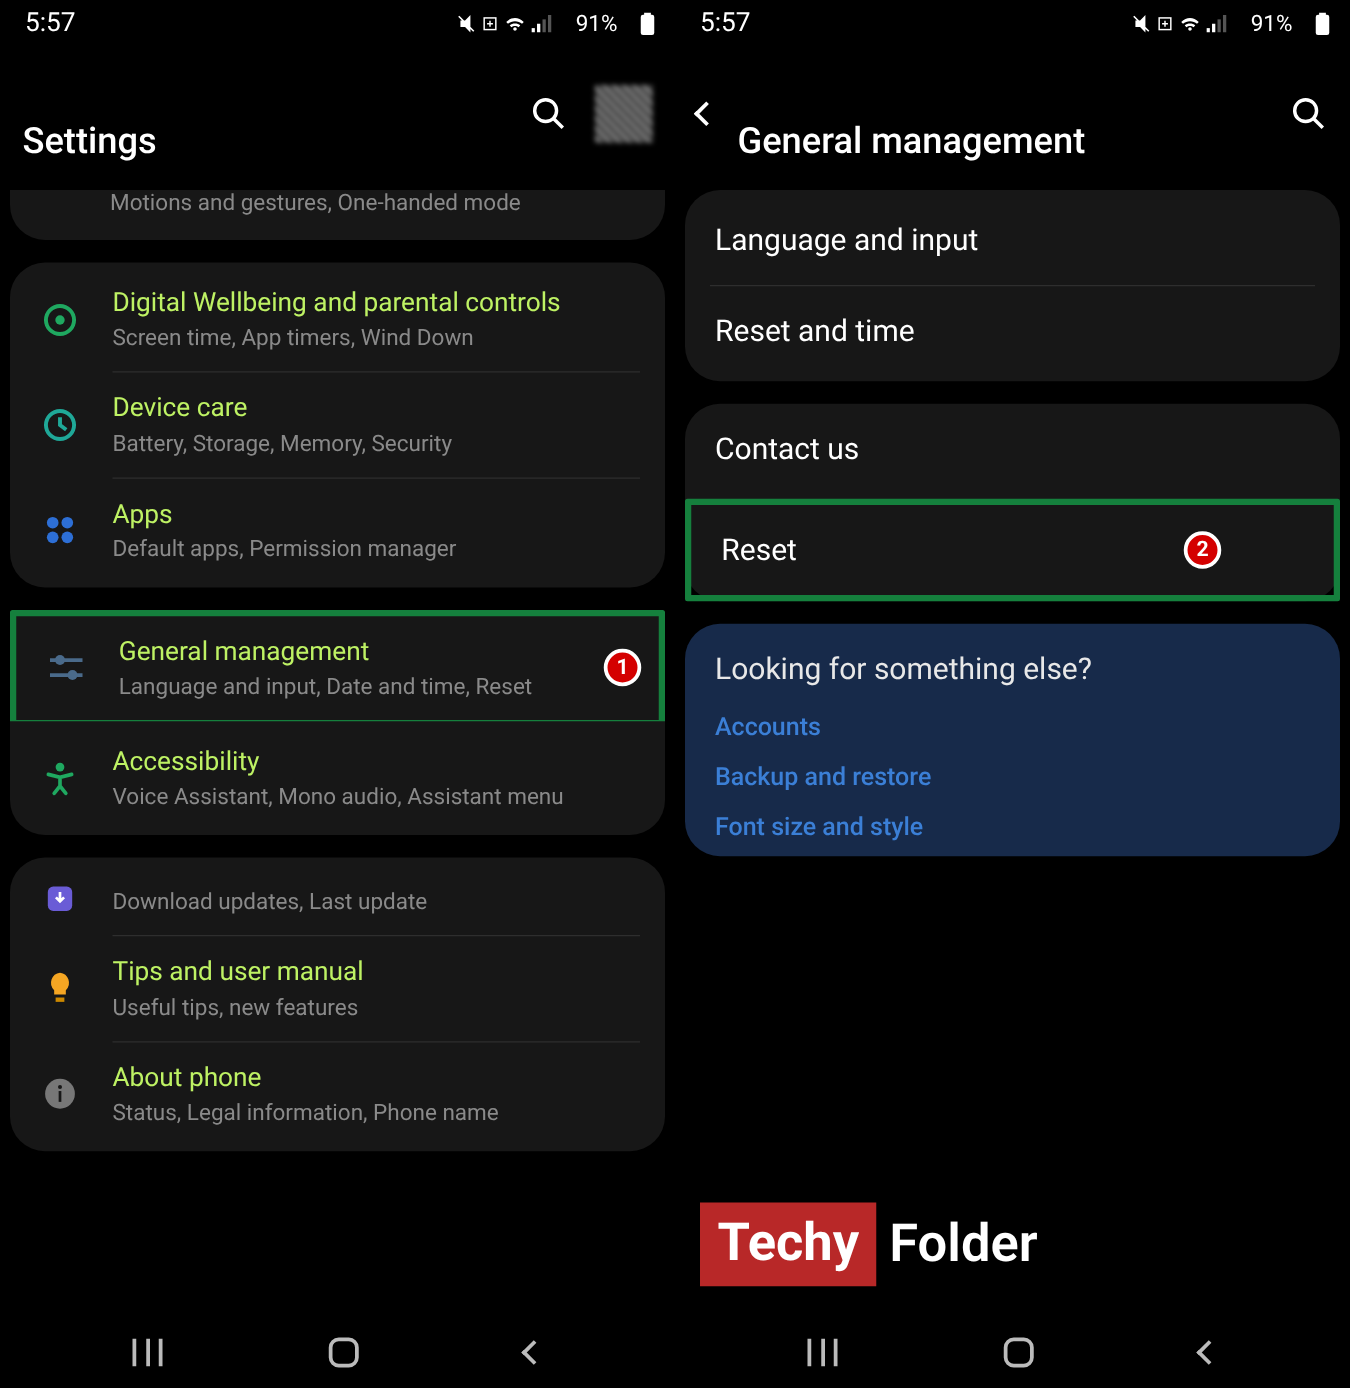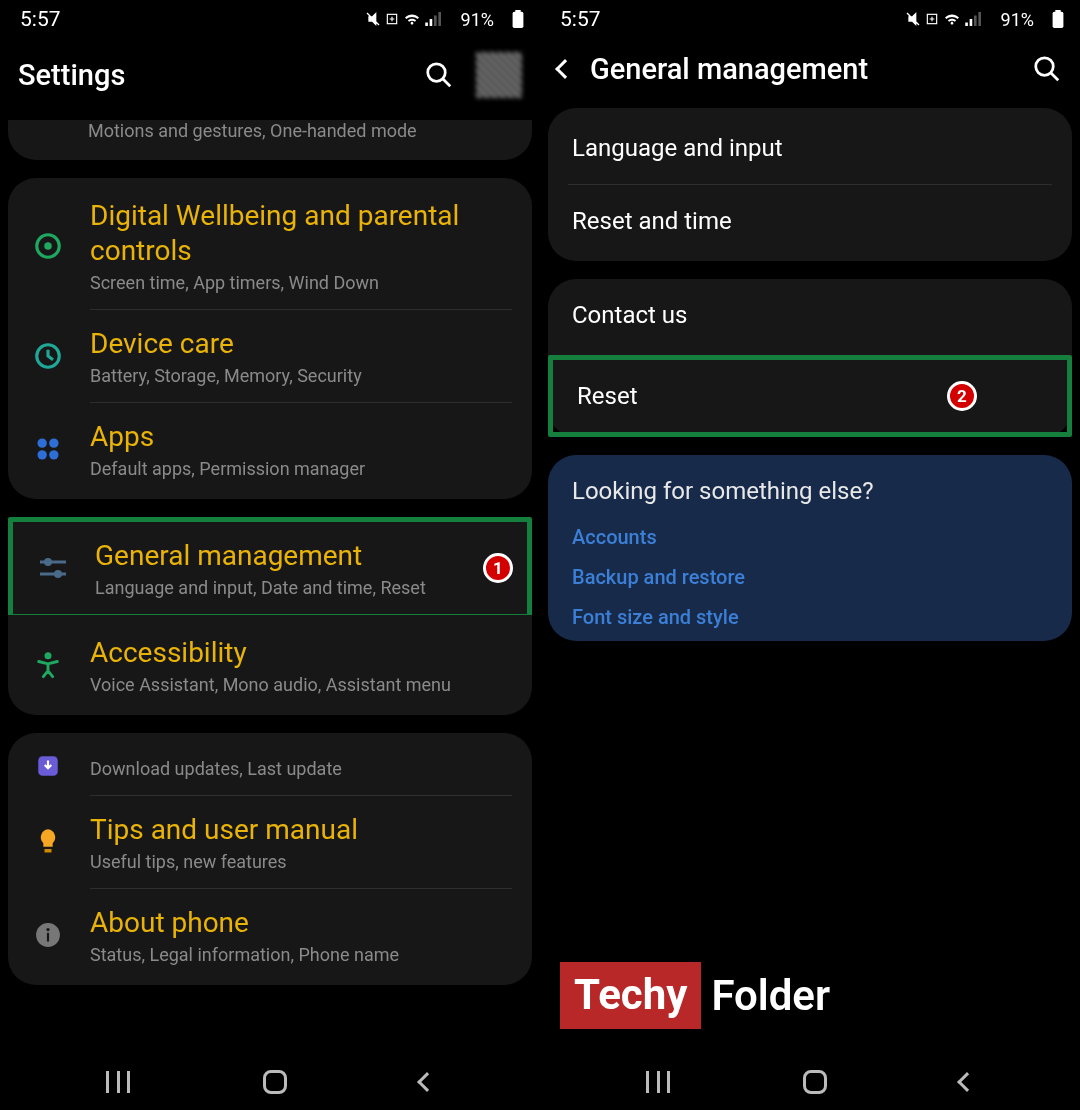--- a/index.html
+++ b/index.html
@@ -36,21 +36,21 @@
     font-size: 18px;
   }
   .status-icons { display: flex; align-items: center; gap: 4px; }
   .header {
     display: flex;
     align-items: center;
     justify-content: space-between;
     padding: 14px 18px 22px 18px;
   }
   .header-left { display: flex; align-items: center; gap: 18px; }
-  .header-title { font-size: 29px; font-weight: 500; }
+  .header-title { font-size: 29px; font-weight: 500; margin-top: 44px; }
   .header-right { display: flex; align-items: center; gap: 22px; }
   .avatar {
     width: 46px; height: 46px; background: #555;
     background-image: linear-gradient(45deg,#333 25%,#888 25%,#888 50%,#333 50%,#333 75%,#888 75%);
     background-size: 8px 8px;
     filter: blur(2px);
   }
   .back-chevron {
     width: 14px; height: 14px;
     border-left: 3px solid #fff; border-bottom: 3px solid #fff;
@@ -81,21 +81,21 @@
     position: relative;
   }
   .row-icon {
     width: 40px;
     display: flex;
     justify-content: center;
     margin-right: 22px;
     flex-shrink: 0;
   }
   .row-text { flex: 1; }
-  .row-title { font-size: 28px; font-weight: 400; color: #eab308; line-height: 1.25; }
+  .row-title { font-size: 21px; font-weight: 400; color: #bef264; line-height: 1.25; }
   .row-sub { font-size: 18px; color: #8a8a8a; margin-top: 4px; }
   .divider { height: 1px; background: #2e2e2e; margin: 0 20px 0 82px; }
   .divider2 { height: 1px; background: #2e2e2e; margin: 0 20px; }
   .highlight {
     border: 5px solid #15803d;
     border-radius: 2px;
     margin: 8px 0;
   }
   .badge {
     width: 30px; height: 30px; border-radius: 50%;

